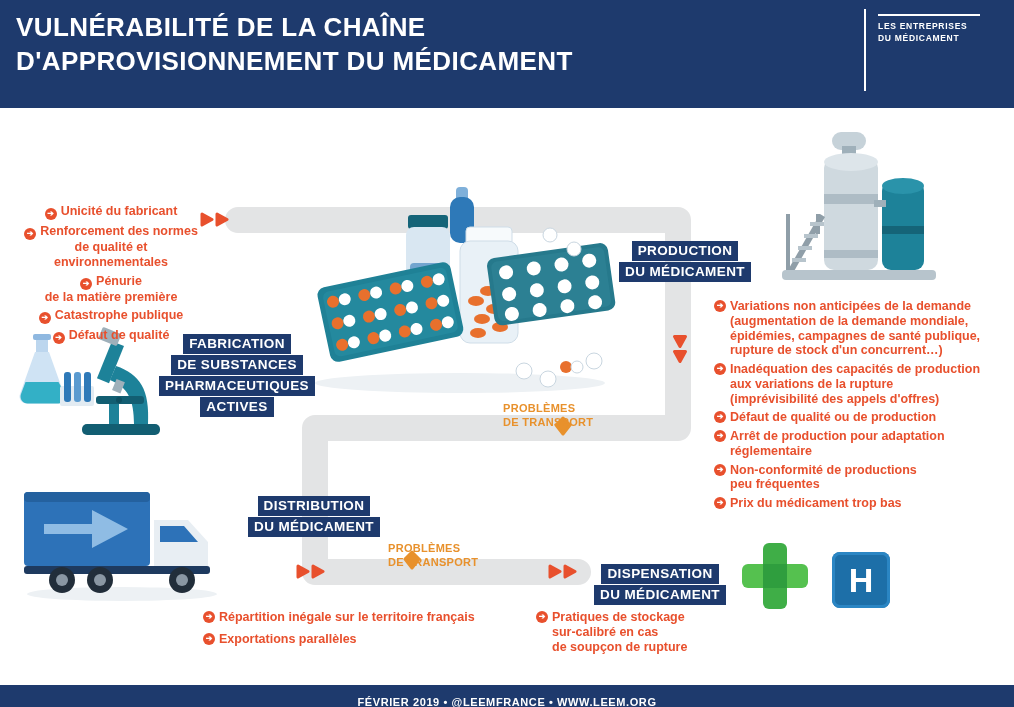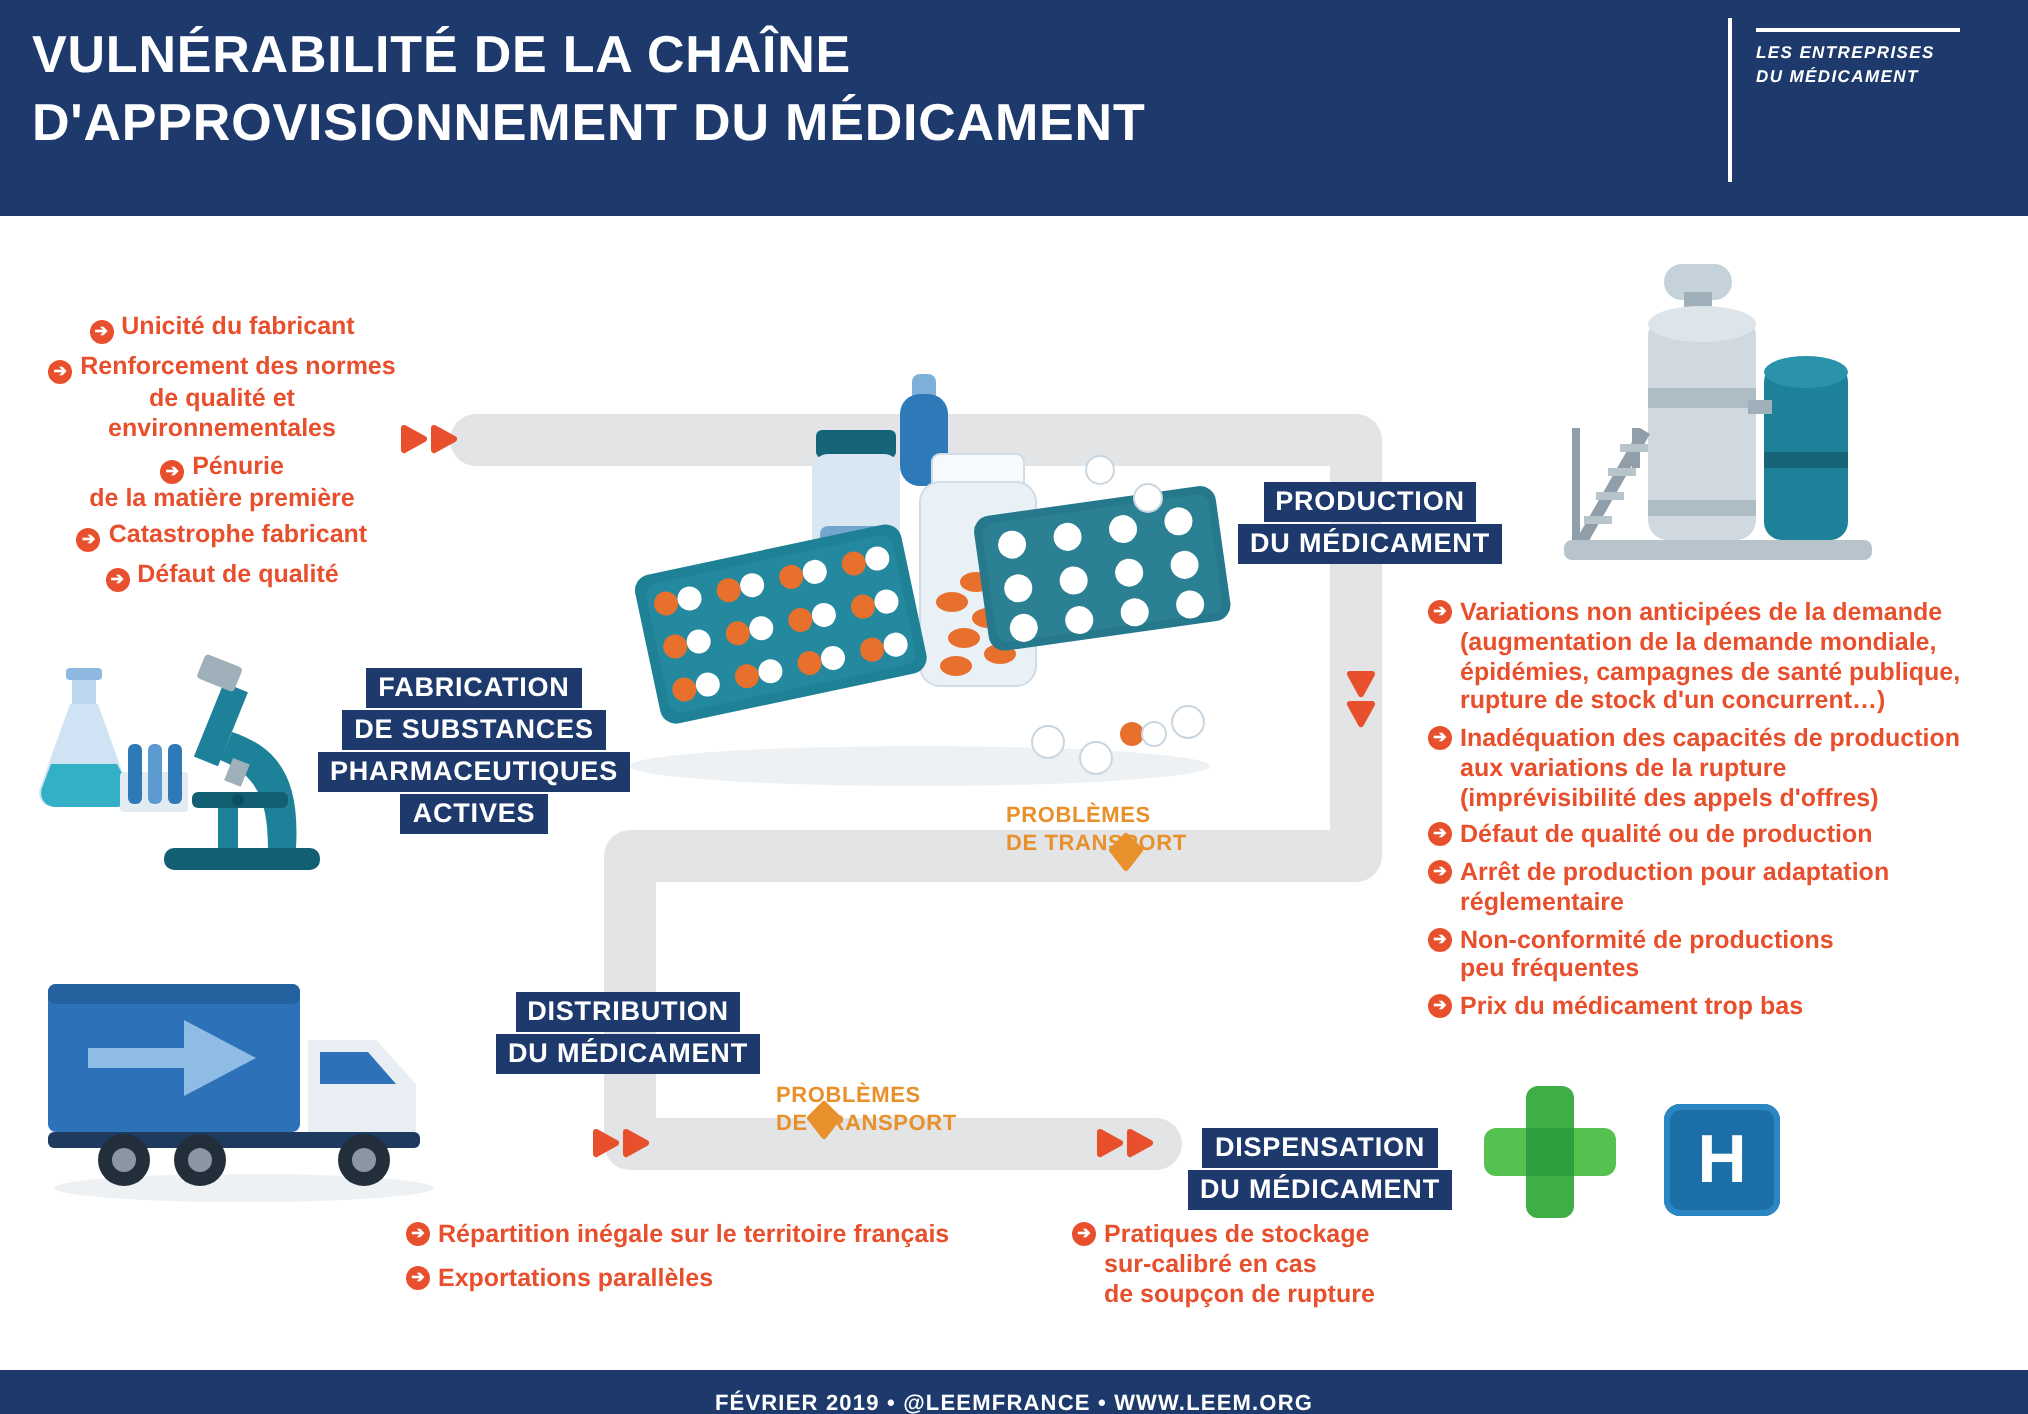--- a/index.html
+++ b/index.html
@@ -6,21 +6,21 @@
   .page{position:relative;width:1014px;height:707px;background:#ffffff;overflow:hidden;
         font-family:"Liberation Sans", sans-serif;}
   
   .header{position:absolute;top:0;left:0;width:100%;height:108px;background:#1e3a6d;z-index:6;}
   .title{position:absolute;left:16px;top:10px;color:#fff;font-size:26px;font-weight:800;
          line-height:1.32;white-space:pre-line;letter-spacing:.4px;}
   .logo{position:absolute;right:12px;top:9px;width:124px;height:82px;border-left:2px solid #fff;
         padding-left:12px;color:#fff;}
   .logo-name{font-size:42px;font-weight:800;letter-spacing:-3px;line-height:.95;margin-top:-2px;}
   .logo-rule{width:102px;height:2px;background:#fff;margin:5px 0 5px;}
-  .logo-sub{font-size:8.5px;font-weight:700;letter-spacing:.7px;line-height:1.4;white-space:pre-line;font-style:italic;}
+  .logo-sub{font-size:8.5px;font-weight:700;letter-spacing:.7px;line-height:1.4;white-space:pre-line;}
   
   .footer{position:absolute;left:0;bottom:0;width:100%;height:22px;background:#1e3a6d;z-index:6;
           display:flex;align-items:center;justify-content:center;}
   .footer-text{color:#fff;font-size:11px;font-weight:700;letter-spacing:.6px;margin-top:12px;}
   
   .path-svg{position:absolute;left:0;top:0;z-index:1;}
   .marker{position:absolute;z-index:4;}
   .rot90{transform:rotate(90deg);}
   
   .stage-label{position:absolute;text-align:center;z-index:5;}
@@ -31,21 +31,21 @@
              letter-spacing:.3px;line-height:1.3;white-space:pre-line;z-index:5;margin-top:11px;}
   
   .risk-list{position:absolute;z-index:5;}
   .risk-item{color:#e8502d;font-weight:700;font-size:12.5px;line-height:1.18;margin-bottom:4px;}
   .risk-item .txt{white-space:pre-line;}
   .blt{display:inline-flex;align-items:center;justify-content:center;width:12px;height:12px;
        border-radius:50%;background:#e8502d;color:#fff;font-size:8px;line-height:12px;
        margin-right:4px;flex:0 0 auto;vertical-align:-1px;}
   .list-flex .risk-item{display:flex;}
   .list-flex .blt{margin-top:1px;}
-  .list-center{text-align:center;}
+  .list-center{text-align:center;margin-top:48px;}
   
   .illus{position:absolute;z-index:3;}
   .hospital{position:absolute;left:832px;top:552px;width:58px;height:56px;border-radius:8px;
             background:#1d6fa8;box-shadow:inset 0 0 0 3px #2b86c4;display:flex;align-items:center;
             justify-content:center;z-index:3;}
   .hospital-letter{color:#fff;font-size:34px;font-weight:800;line-height:1;}
 </style>
 </head>
 <body>
 
@@ -279,21 +279,21 @@
 
       <div class="risk-item"><span class="blt">➔</span><span class="txt">Unicité du fabricant</span></div>
 
       <div class="risk-item"><span class="blt">➔</span><span class="txt">Renforcement des normes
 de qualité et
 environnementales</span></div>
 
       <div class="risk-item"><span class="blt">➔</span><span class="txt">Pénurie
 de la matière première</span></div>
 
-      <div class="risk-item"><span class="blt">➔</span><span class="txt">Catastrophe fabricant</span></div>
+      <div class="risk-item"><span class="blt">➔</span><span class="txt">Catastrophe publique</span></div>
 
       <div class="risk-item"><span class="blt">➔</span><span class="txt">Défaut de qualité</span></div>
     </div>
 
   <div class="risk-list list-flex" style="left:714px;top:299px;width:296px">
 
       <div class="risk-item">
         <span class="blt">➔</span>
         <span class="txt">Variations non anticipées de la demande
 (augmentation de la demande mondiale,

